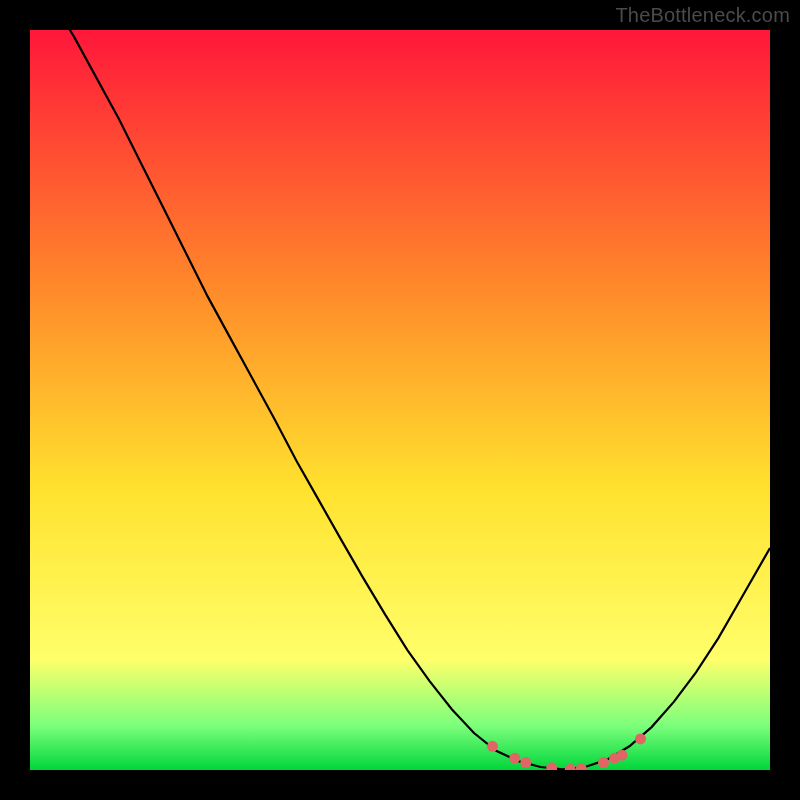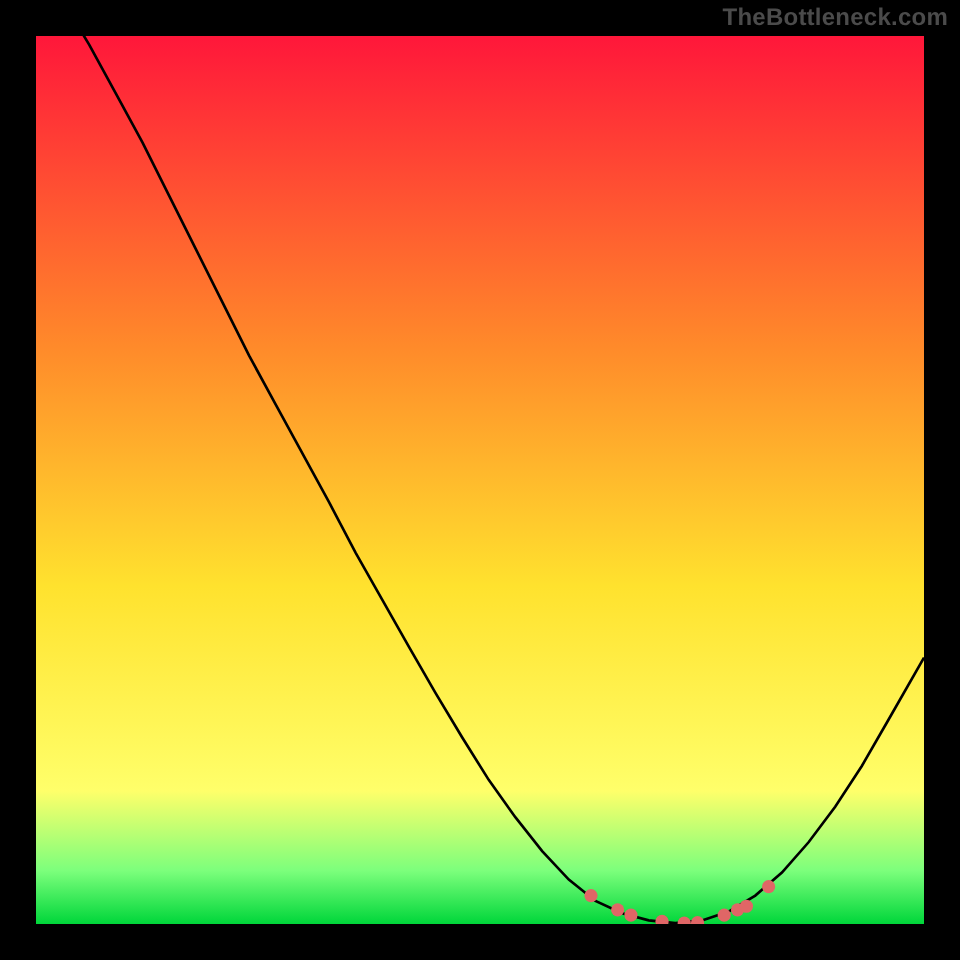--- a/index.html
+++ b/index.html
@@ -18,21 +18,21 @@
     width: 800px;
     height: 800px;
     background: #000;
   }
   .watermark {
     position: absolute;
     top: 4px;
     right: 10px;
     color: #4b4b4b;
     font-size: 20px;
-    font-weight: 700;
+    font-weight: 400;
     letter-spacing: 0.2px;
   }
   .plot {
     position: absolute;
     left: 30px;
     top: 30px;
     width: 740px;
     height: 740px;
   }
   svg {

